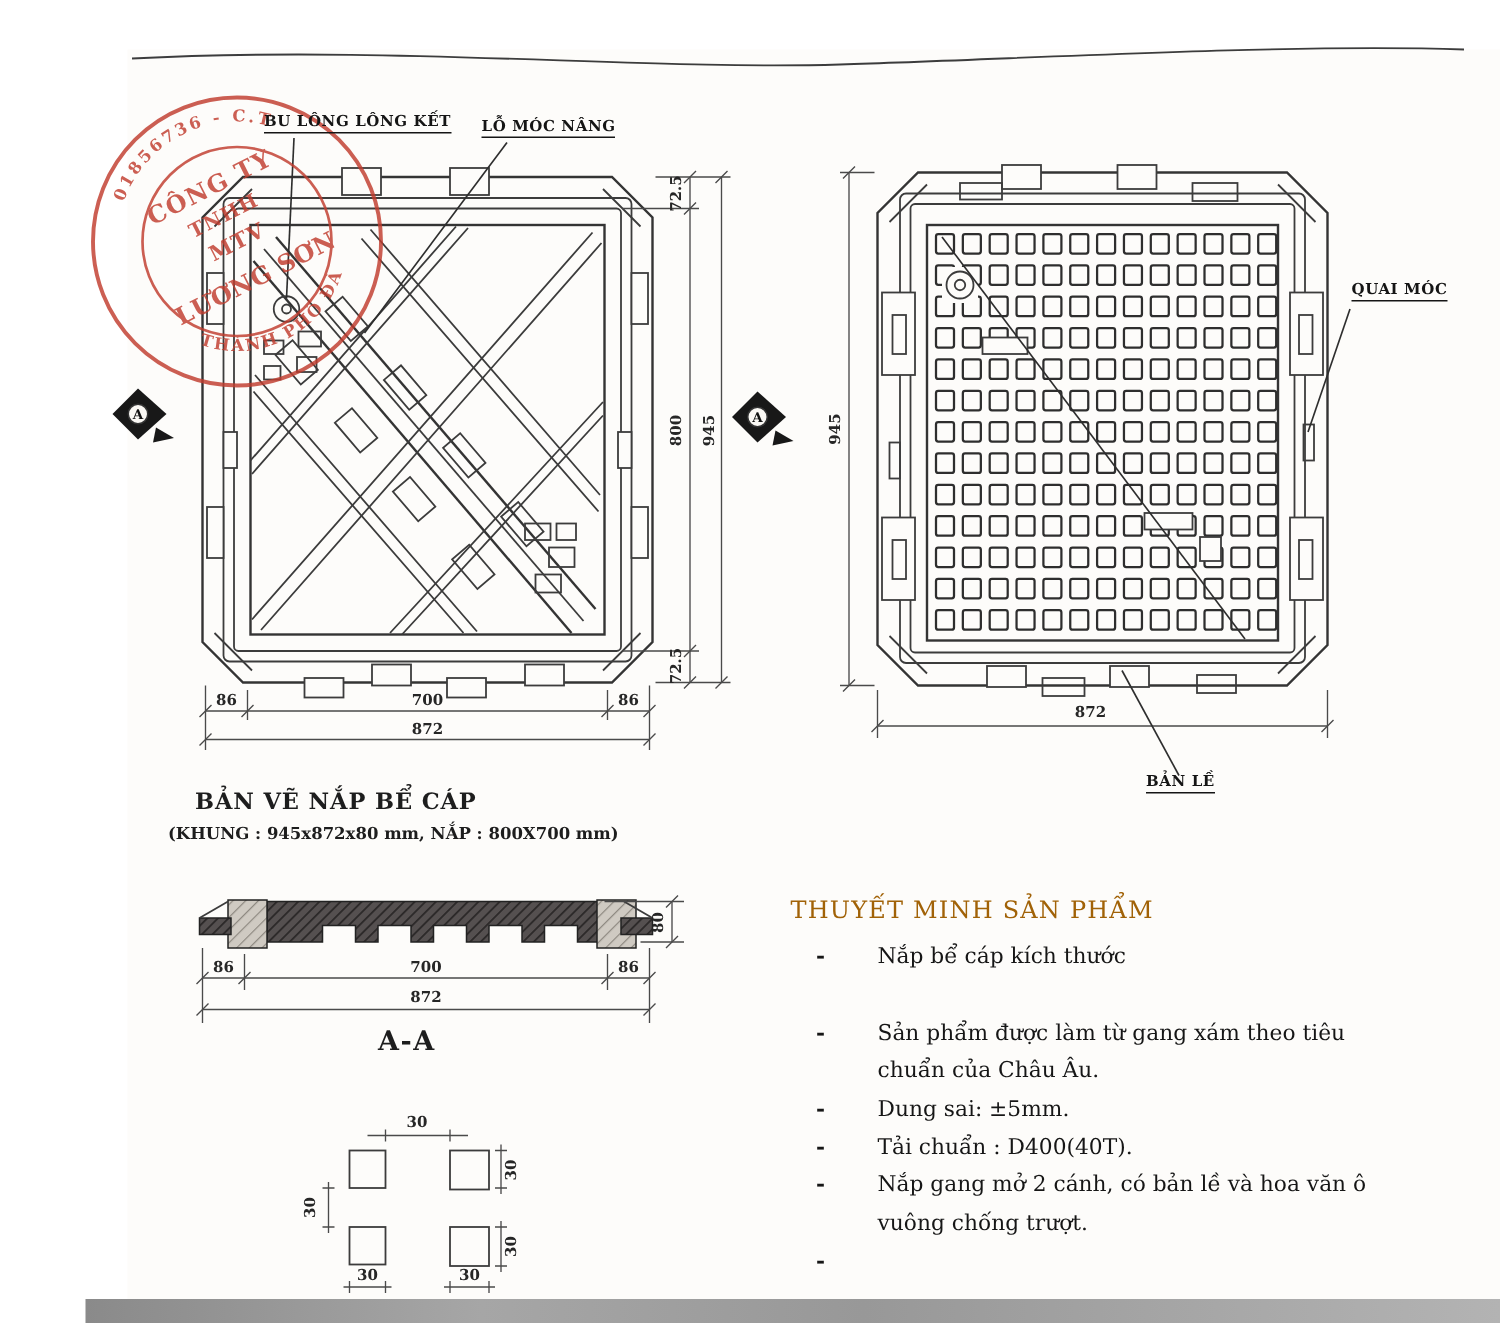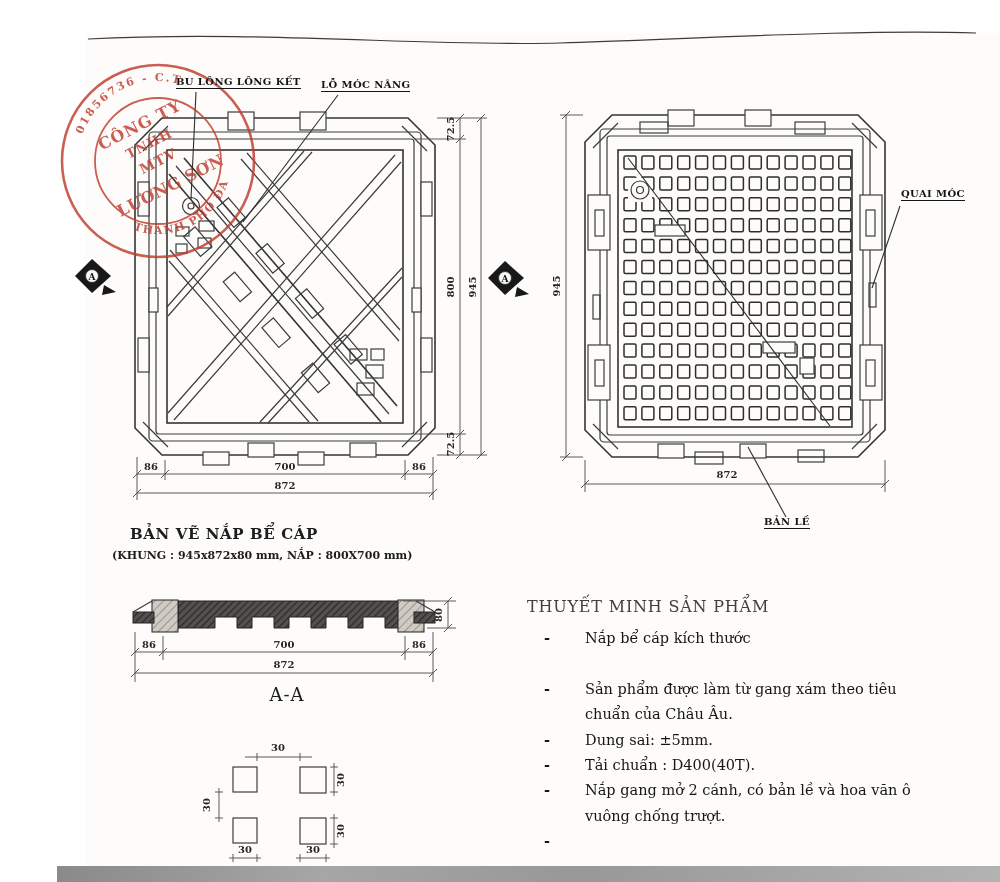--- a/index.html
+++ b/index.html
@@ -15,24 +15,24 @@
   .wfill{fill:#fdfcfa;stroke:#3c3c3c;stroke-width:1.2;}
   .wpatch{fill:#fdfcfa;stroke:none;}
   .dimtxt{font-family:"DejaVu Serif",serif;font-size:10px;font-weight:bold;fill:#262626;}
   .calloutline{fill:none;stroke:#2e2e2e;stroke-width:1.1;}
   .lbl{position:absolute;font-family:"DejaVu Serif",serif;font-weight:bold;font-size:10px;
        letter-spacing:.4px;color:#151515;border-bottom:1.4px solid #151515;padding-bottom:1px;white-space:nowrap;}
   .title-main{position:absolute;left:130px;top:525px;width:310px;text-align:left;
               font-size:15px;font-weight:bold;letter-spacing:.6px;}
   .title-sub{position:absolute;left:112px;top:549px;width:346px;text-align:left;
              font-size:11px;font-weight:bold;}
-  .section-title{position:absolute;left:252px;top:684px;width:70px;text-align:center;
-                 font-size:18px;font-weight:normal;letter-spacing:1px;}
+  .section-title{position:absolute;left:252px;top:684px;width:70px;
+                 font-size:18px;font-weight:bold;letter-spacing:1px;}
   .notes{position:absolute;left:527px;top:597px;width:440px;}
-  .notes-heading{font-size:16px;letter-spacing:.8px;margin-bottom:11px;color:#404040;}
+  .notes-heading{font-size:16px;letter-spacing:.8px;margin-bottom:11px;color:#a16207;}
   .note-row{display:flex;height:25.4px;font-size:14.5px;line-height:22px;color:#161616;}
   .note-dash{width:58px;padding-left:17px;box-sizing:border-box;font-weight:bold;}
   .note-text{flex:1;}
 </style>
 </head>
 <body>
 
 <div class="canvas">
   <div class="scan-area"></div>
 

